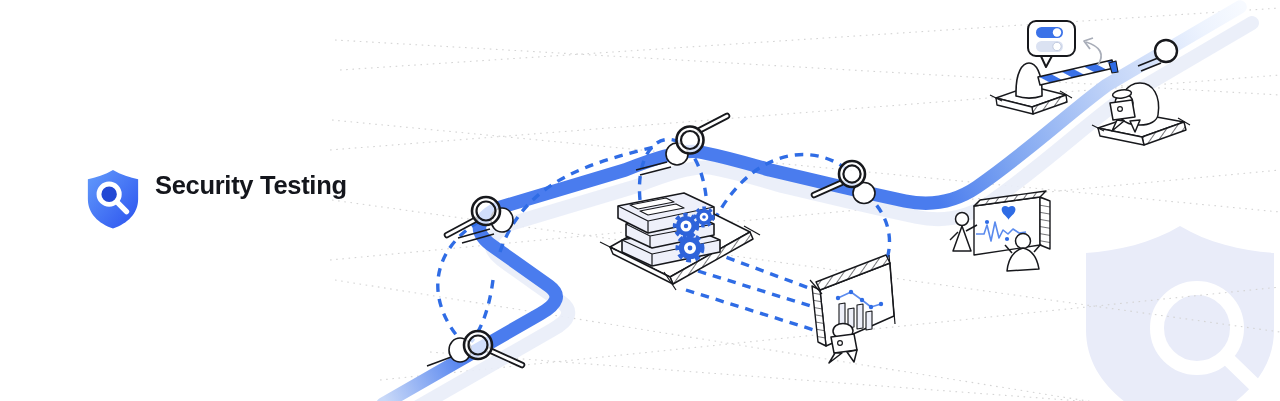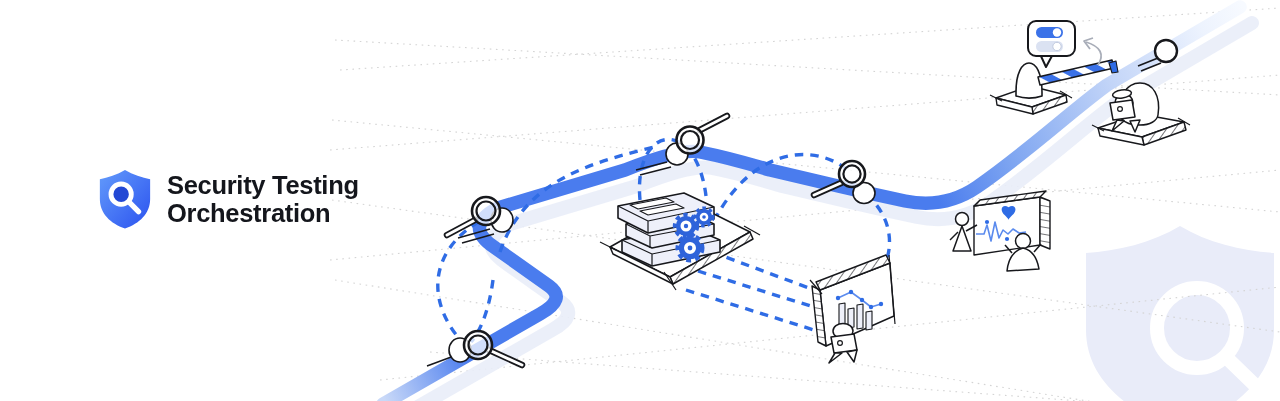--- a/index.html
+++ b/index.html
@@ -7,21 +7,21 @@
     --dash-blue:#2f6ce5; --gear-blue:#2e63da; --ink:#17181c;
     --paper-fill:#eef0fa; --watermark:#e9ecf9; --title-text:#14161c;
     --logo-gradient-start:#639bfb; --logo-gradient-end:#2b52ef; --logo-lens:#2348d4;
     --toggle-on:#3b72e8; --toggle-off:#dbe2f2; --chart-line:#5b8bee; --grid-dots:#d4d4d4;
   }
   html,body{margin:0;padding:0;}
   body{width:1280px;height:401px;overflow:hidden;background:var(--background);
        font-family:"Liberation Sans", sans-serif;}
   .banner{position:relative;width:1280px;height:401px;background:var(--background);}
   .illustration{position:absolute;left:0;top:0;width:1280px;height:401px;display:block;}
-  .logo{position:absolute;left:96px;top:167px;display:flex;align-items:flex-start;gap:13px;z-index:5;}
+  .logo{position:absolute;left:84px;top:167px;display:flex;align-items:flex-start;gap:13px;z-index:5;}
   .logo-shield{width:58px;height:64px;flex:0 0 auto;display:block;}
   .logo-title{display:flex;flex-direction:column;justify-content:flex-start;padding-top:4px;}
   .logo-title span{font-size:25.5px;line-height:28px;font-weight:700;color:var(--title-text);
                    letter-spacing:-0.3px;white-space:nowrap;}
 </style>
 </head>
 <body>
 
 <div class="banner">
 
@@ -264,17 +264,16 @@
 
   <div class="logo">
     <svg class="logo-shield" viewBox="0 0 60 66">
       <path d="M 30,3 C 22,8 12,11 4,12.5 L 4,33 C 4,48 15,58.5 30,63.5
                C 45,58.5 56,48 56,33 L 56,12.5 C 48,11 38,8 30,3 Z" fill="url(#logoGrad)"></path>
       <circle cx="26" cy="28" r="10.5" style="fill:var(--logo-lens,#2348d4)" stroke="#ffffff" stroke-width="5"></circle>
       <line x1="34" y1="36" x2="44" y2="46" stroke="#ffffff" stroke-width="5.5" stroke-linecap="round"></line>
     </svg>
     <div class="logo-title">
       <span>Security Testing</span>
-      <span>Orchestration</span>
     </div>
   </div>
 
 </div>
 
 </body></html>

